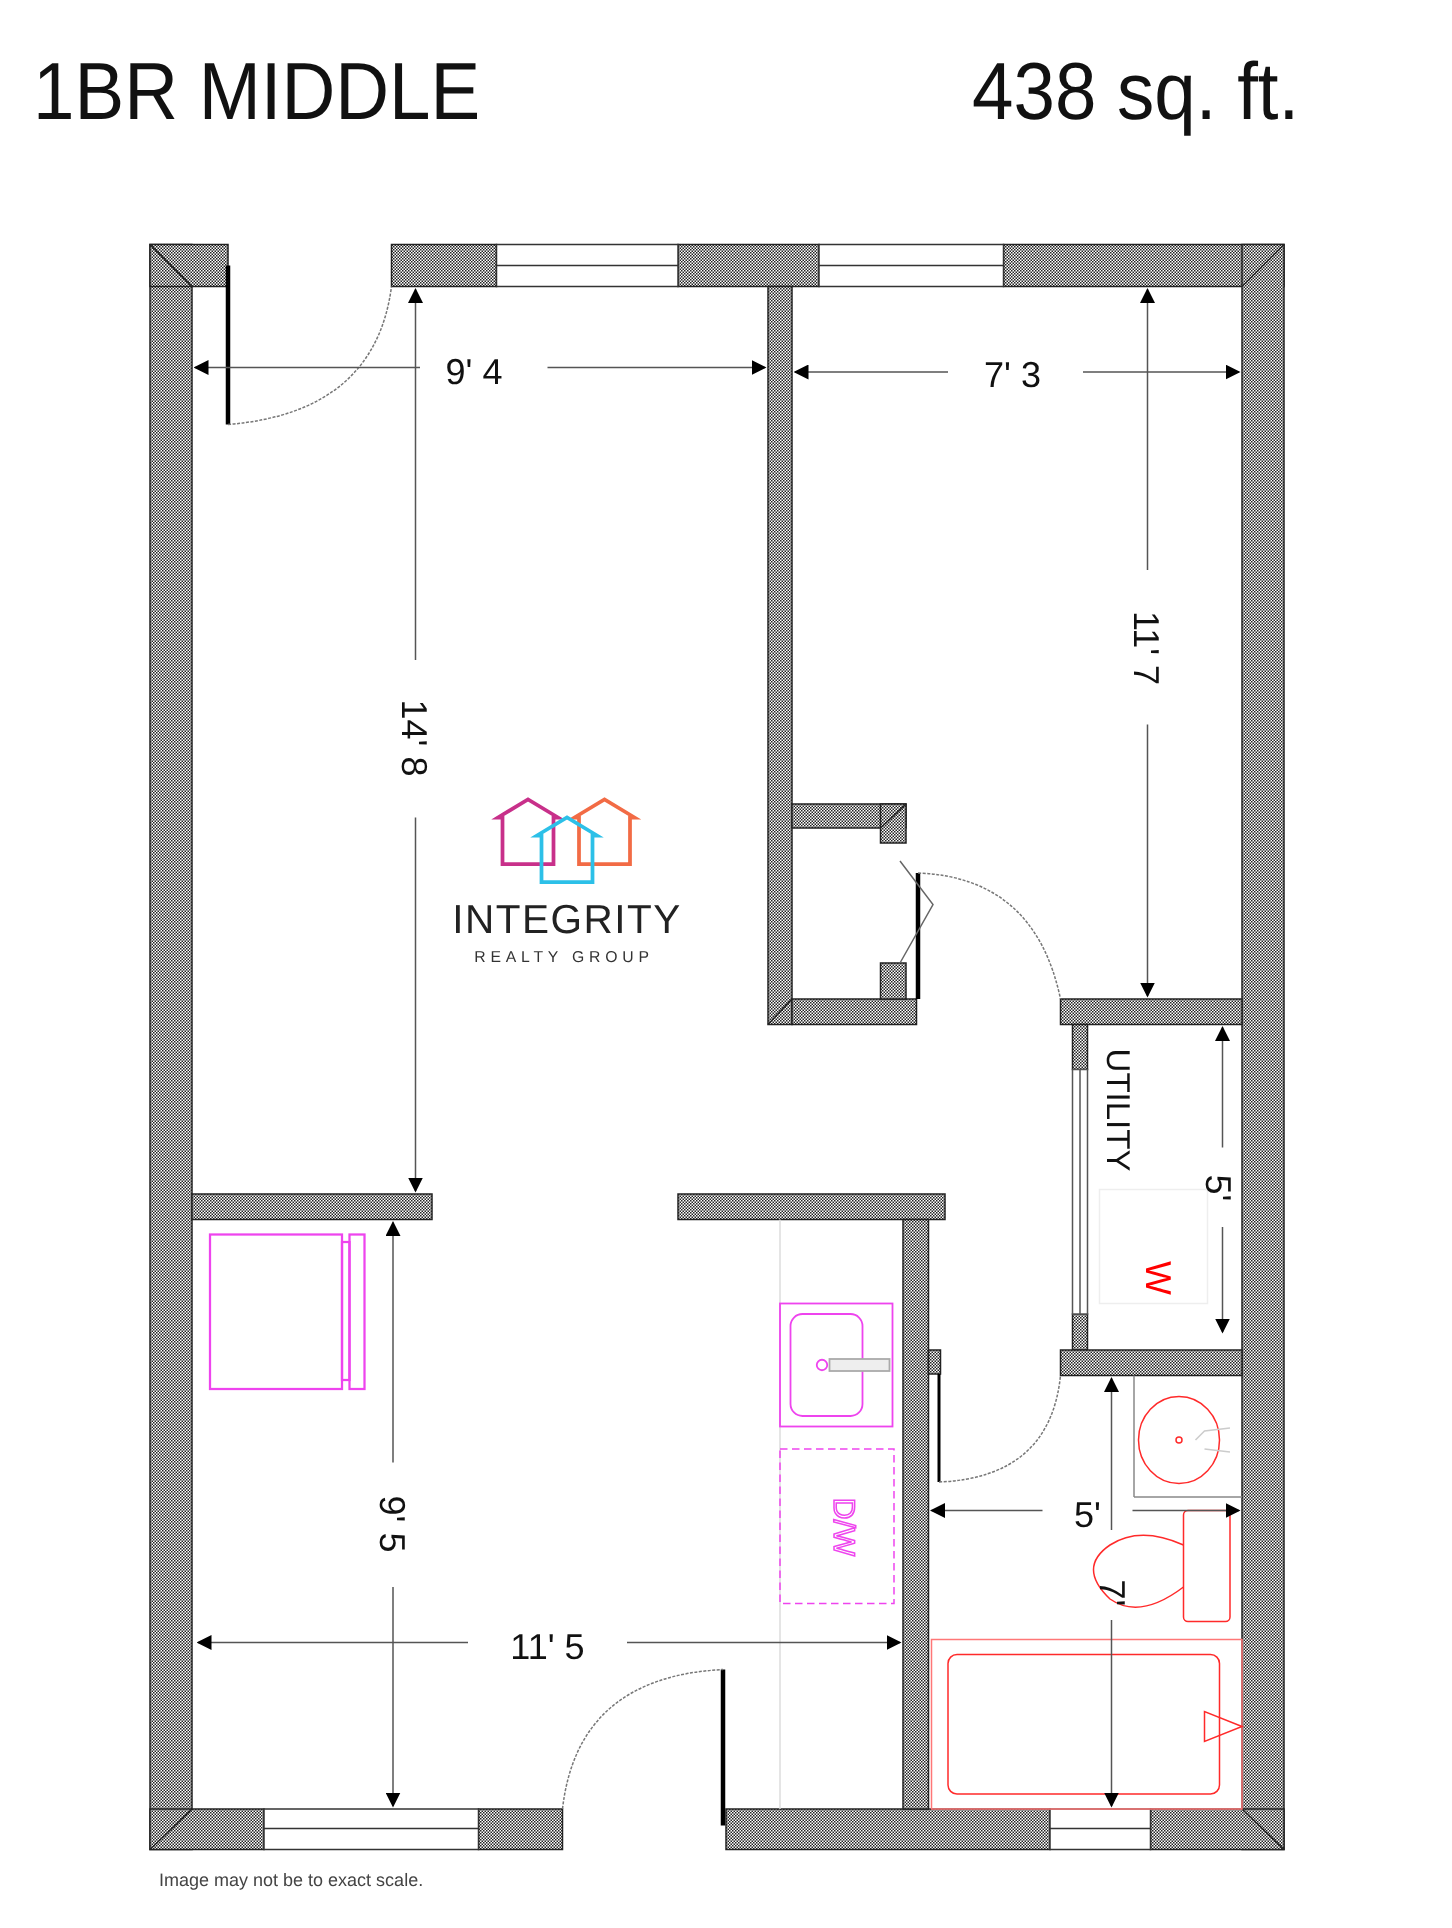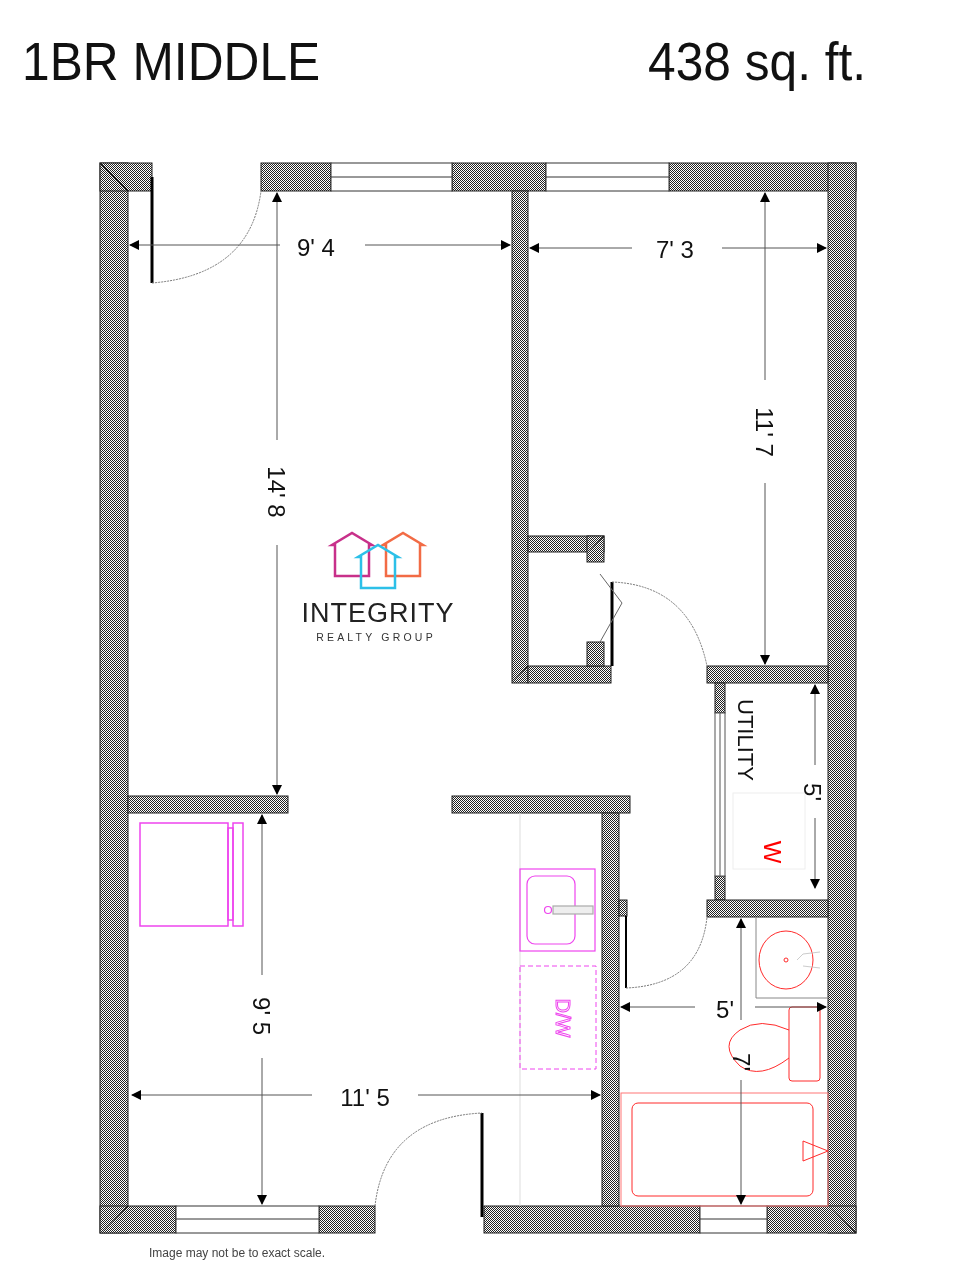--- a/index.html
+++ b/index.html
@@ -1,19 +1,19 @@
 <!DOCTYPE html>
 <html><head>
 <meta charset="utf-8">
 <style>
   html, body { margin: 0; padding: 0; background: #ffffff; }
   body { width: 968px; height: 1285px; position: relative; overflow: hidden; font-family: "Liberation Sans", sans-serif; }
   .title { position: absolute; top: 30px; left: 22px; font-size: 54px; color: #111; letter-spacing: 0px; transform: scaleX(0.92); transform-origin: left top; }
   .area { position: absolute; top: 30px; left: 648px; font-size: 54px; color: #111; transform: scaleX(0.92); transform-origin: left top; }
-  .disclaimer { position: absolute; top: 1246px; left: 106px; font-size: 12px; color: #444; margin-left: 43px; }
+  .disclaimer { position: absolute; top: 1246px; left: 106px; font-size: 12px; color: #444; }
   svg.plan { position: absolute; left: 0; top: 0; }
   .dim { font-family: "Liberation Sans", sans-serif; font-size: 24px; fill: #111; }
   .logo-main { font-family: "Liberation Sans", sans-serif; font-size: 27px; fill: #222; letter-spacing: 1px; }
   .logo-sub { font-family: "Liberation Sans", sans-serif; font-size: 10.5px; fill: #333; letter-spacing: 3.2px; }
   .room-label { font-family: "Liberation Sans", sans-serif; font-size: 22px; fill: #111; }
   .washer-label { font-family: "Liberation Sans", sans-serif; font-size: 24px; fill: #ff0000; }
   .dw-label { font-family: "Liberation Sans", sans-serif; font-size: 20px; fill: none; stroke: #ee44ee; stroke-width: 1; }
 </style>
 </head>
 <body>

